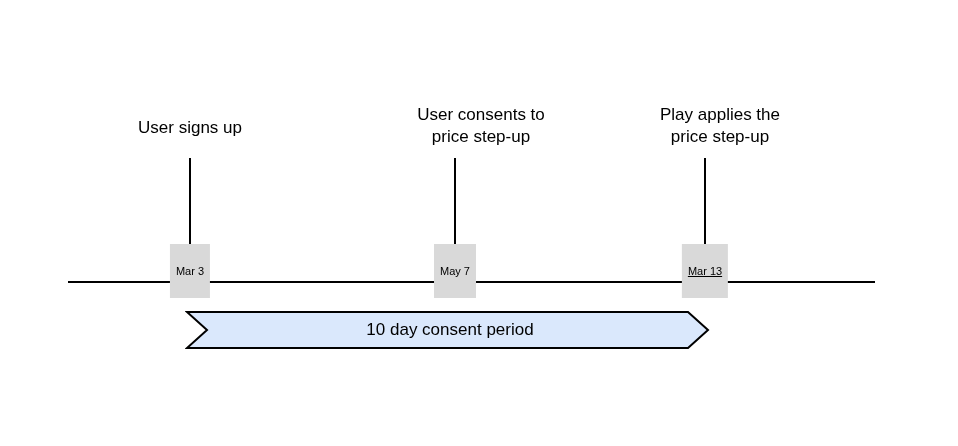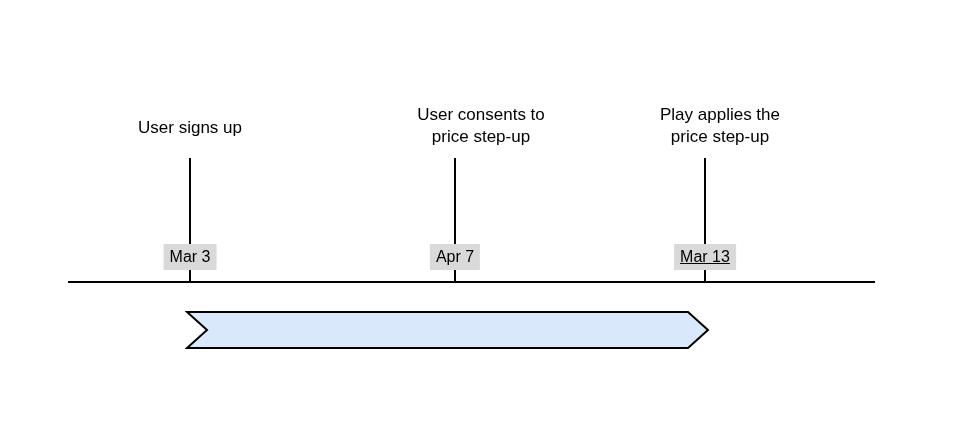--- a/index.html
+++ b/index.html
@@ -24,23 +24,23 @@
     position: absolute;
     width: 2px;
     height: 124px;
     top: 158px;
     background: #000000;
   }
   .date-badge {
     position: absolute;
     top: 244px;
     transform: translateX(-50%);
-    font-size: 16px;
+    font-size: 11px;
     line-height: 24px;
-    padding: 1px 6px;
+    padding: 15px 6px;
     z-index: 2;
     white-space: nowrap;
   }
   .axis {
     position: absolute;
     left: 68px;
     top: 281px;
     width: 807px;
     height: 2px;
     background: #000000;
@@ -86,28 +86,29 @@
     <div class="event-label">User signs up</div>
   </div>
   <div class="tick tick0"></div>
   <div class="date-badge date0" style="background-color: rgb(217, 217, 217);">Mar 3</div>
 
   <div class="ev1">
     <div class="event-label">User consents to
 price step-up</div>
   </div>
   <div class="tick tick1"></div>
-  <div class="date-badge date1" style="background-color: rgb(217, 217, 217);">Apr 7</div>
+  <div class="date-badge date1" style="background-color: rgb(217, 217, 217);">May 7</div>
 
   <div class="ev2">
     <div class="event-label">Play applies the
 price step-up</div>
   </div>
   <div class="tick tick2"></div>
   <div class="date-badge date2" style="background-color: rgb(217, 217, 217);">Mar 13</div>
 
   <div class="axis"></div>
 
   <svg class="banner-svg" viewBox="0 0 527 40" aria-hidden="true">
     <polygon points="2,2 503,2 523,20 503,38 2,38 22,20" fill="#dae8fc"></polygon>
   </svg>
+  <div class="banner-label">10 day consent period</div>
 
 </div>
 
 </body></html>

